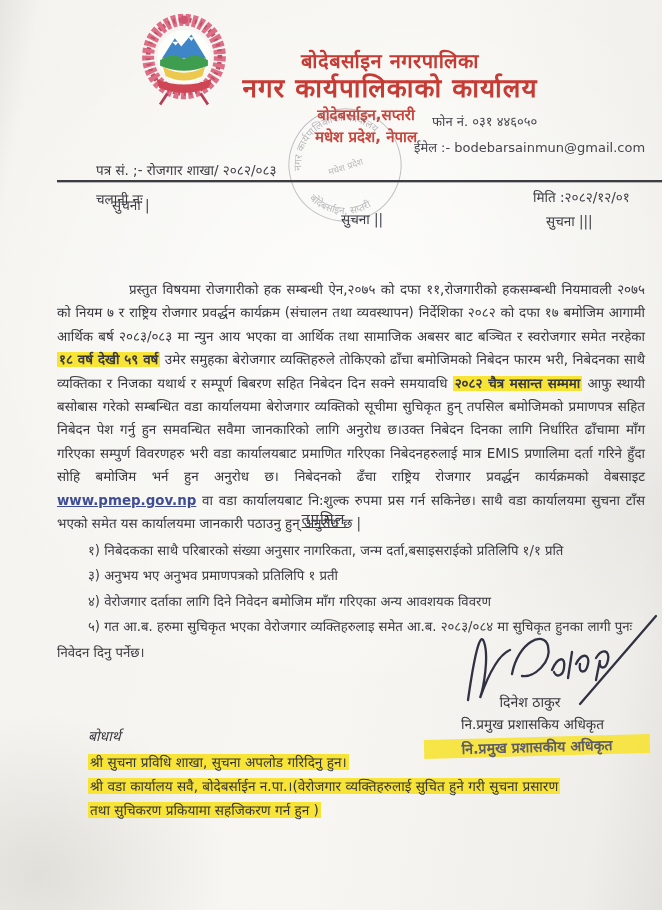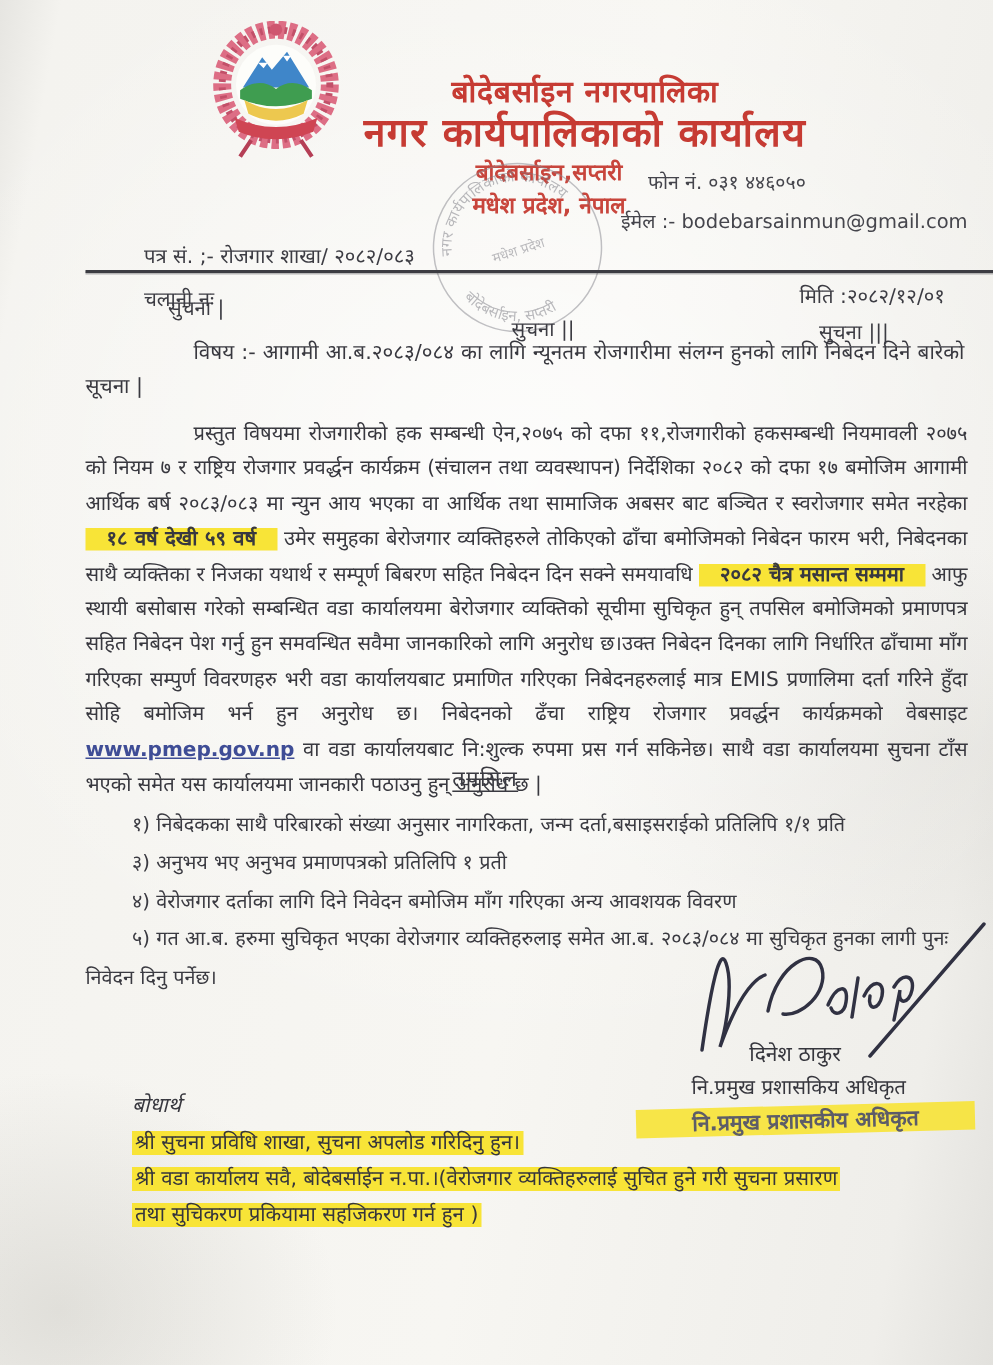--- a/index.html
+++ b/index.html
@@ -17,21 +17,21 @@
   .t1{font-size:20px;font-weight:bold;color:#c63b33;letter-spacing:.5px;text-align:center;}
   .t2{font-size:26px;font-weight:bold;color:#c63b33;letter-spacing:1px;text-align:center;}
   .addr{font-size:15px;font-weight:bold;color:#c8453c;text-align:center;}
   .contact{font-size:13px;color:#45454c;}
   .rule{height:2px;background:#3c3c42;box-shadow:0 1px 0 rgba(60,60,66,.35);}
   .meta{font-size:13.5px;color:#3c3c43;}
   .notice{font-size:13.5px;color:#3c3c43;}
   .subject,.bodytext{font-size:13.4px;line-height:23.4px;text-align:justify;color:#38383f;}
   .subject{text-indent:72px;font-size:13.8px;}
   .bodytext{text-indent:72px;}
-  .hl{background:#f8e437;font-weight:bold;padding:0 14px;}
+  .hl{background:#f8e437;font-weight:bold;padding:0 2px;}
   .hl-soft{background:#f8e437;padding:0 2px;}
   .weblink{color:#3f4d96;text-decoration:underline;font-weight:bold;}
   .tap-head{font-size:14.5px;color:#3a3a41;text-align:center;text-decoration:underline;text-underline-offset:3px;letter-spacing:1px;}
   .tap-item{font-size:13.2px;line-height:25.4px;color:#3a3a41;text-indent:31px;}
   .sig-name{font-size:14px;color:#36363d;text-align:center;}
   .sig-title{font-size:13.6px;color:#36363d;text-align:center;}
   .sig-stamp{font-size:14.2px;font-weight:bold;color:#4d4d5a;text-align:center;transform:rotate(-1.5deg);opacity:.9;}
   .cc-head{font-size:14px;color:#38383f;font-style:italic;}
   .cc-line{font-size:13.6px;color:#35353c;line-height:24px;white-space:nowrap;text-align:center;}
   .stampfaint{opacity:.52;}
@@ -82,21 +82,20 @@
 
   <div class="abs meta" style="left:96px;top:161px;">पत्र सं. ;- रोजगार शाखा/ २०८२/०८३</div>
   <div class="abs rule" style="left:57px;top:180px;width:605px;"></div>
   <div class="abs meta" style="left:96px;top:190px;">चलानी नः</div>
   <div class="abs meta" style="left:533px;top:188px;">मिति :२०८२/१२/०१</div>
 
   <div class="abs notice" style="left:112px;top:196px;">सुचना |</div>
   <div class="abs notice" style="left:341px;top:210px;">सुचना ||</div>
   <div class="abs notice" style="left:546px;top:212px;">सुचना |||</div>
 
-  <p class="abs subject" style="left:57px;top:224px;width:586px;margin:0;">विषय :- आगामी आ.ब.२०८३/०८४ का लागि न्यूनतम रोजगारीमा संलग्न हुनको लागि निबेदन दिने बारेको सूचना |</p>
 
   <p class="abs bodytext" style="left:57px;top:278px;width:588px;margin:0;"><span>प्रस्तुत विषयमा रोजगारीको हक सम्बन्धी ऐन,२०७५ को दफा ११,रोजगारीको हकसम्बन्धी नियमावली २०७५ को नियम ७ र राष्ट्रिय रोजगार प्रवर्द्धन कार्यक्रम (संचालन तथा व्यवस्थापन) निर्देशिका २०८२ को दफा १७ बमोजिम आगामी आर्थिक बर्ष २०८३/०८३ मा न्युन आय भएका वा आर्थिक तथा सामाजिक अबसर बाट बञ्चित र स्वरोजगार समेत नरहेका </span><span class="hl">१८ वर्ष देखी ५९ वर्ष</span><span> उमेर समुहका बेरोजगार व्यक्तिहरुले तोकिएको ढाँचा बमोजिमको निबेदन फारम भरी, निबेदनका साथै व्यक्तिका र निजका यथार्थ र सम्पूर्ण बिबरण सहित निबेदन दिन सक्ने समयावधि </span><span class="hl">२०८२ चैत्र मसान्त सम्ममा</span><span> आफु स्थायी बसोबास गरेको सम्बन्धित वडा कार्यालयमा बेरोजगार व्यक्तिको सूचीमा सुचिकृत हुन् तपसिल बमोजिमको प्रमाणपत्र सहित निबेदन पेश गर्नु हुन समवन्धित सवैमा जानकारिको लागि अनुरोध छ।उक्त निबेदन दिनका लागि निर्धारित ढाँचामा माँग गरिएका सम्पुर्ण विवरणहरु भरी वडा कार्यालयबाट प्रमाणित गरिएका निबेदनहरुलाई मात्र EMIS प्रणालिमा दर्ता गरिने हुँदा सोहि बमोजिम भर्न हुन अनुरोध छ। निबेदनको ढँचा राष्ट्रिय रोजगार प्रवर्द्धन कार्यक्रमको वेबसाइट </span><span class="weblink">www.pmep.gov.np</span><span> वा वडा कार्यालयबाट नि:शुल्क रुपमा प्रस गर्न सकिनेछ। साथै वडा कार्यालयमा सुचना टाँस भएको समेत यस कार्यालयमा जानकारी पठाउनु हुन् अनुरोध छ |</span></p>
 
   <div class="abs tap-head" style="left:0;top:508px;width:647px;">तपसिल</div>
   <div class="abs" style="left:57px;top:538px;width:580px;">
     <div class="tap-item">१) निबेदकका साथै परिबारको संख्या अनुसार नागरिकता, जन्म दर्ता,बसाइसराईको  प्रतिलिपि १/१ प्रति</div>
     <div class="tap-item">३) अनुभय भए अनुभव प्रमाणपत्रको प्रतिलिपि  १ प्रती</div>
     <div class="tap-item">४) वेरोजगार दर्ताका लागि दिने निवेदन बमोजिम माँग गरिएका अन्य आवशयक विवरण</div>
     <div class="tap-item">५) गत आ.ब. हरुमा  सुचिकृत भएका वेरोजगार व्यक्तिहरुलाइ समेत आ.ब. २०८३/०८४ मा सुचिकृत हुनका लागी पुनः निवेदन दिनु पर्नेछ।</div>
   </div>

